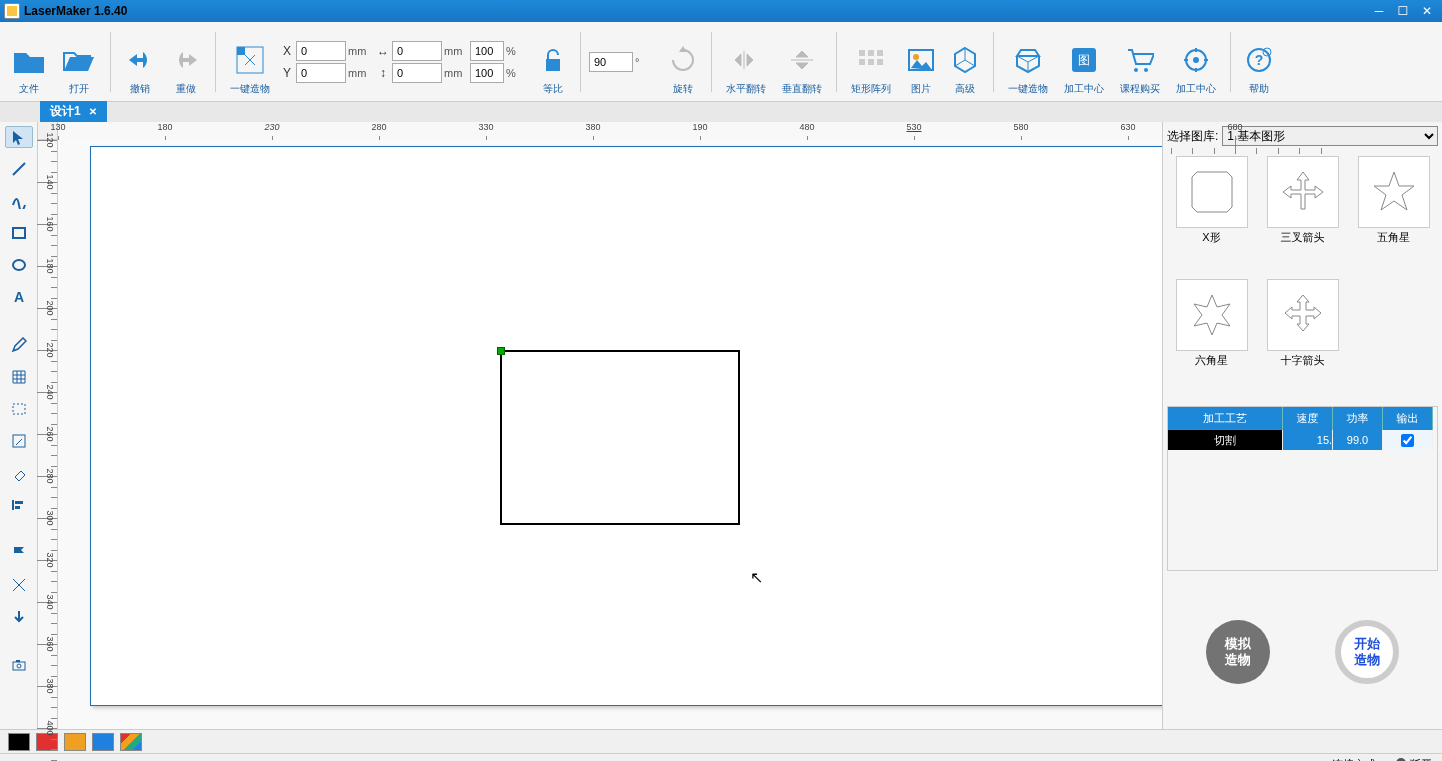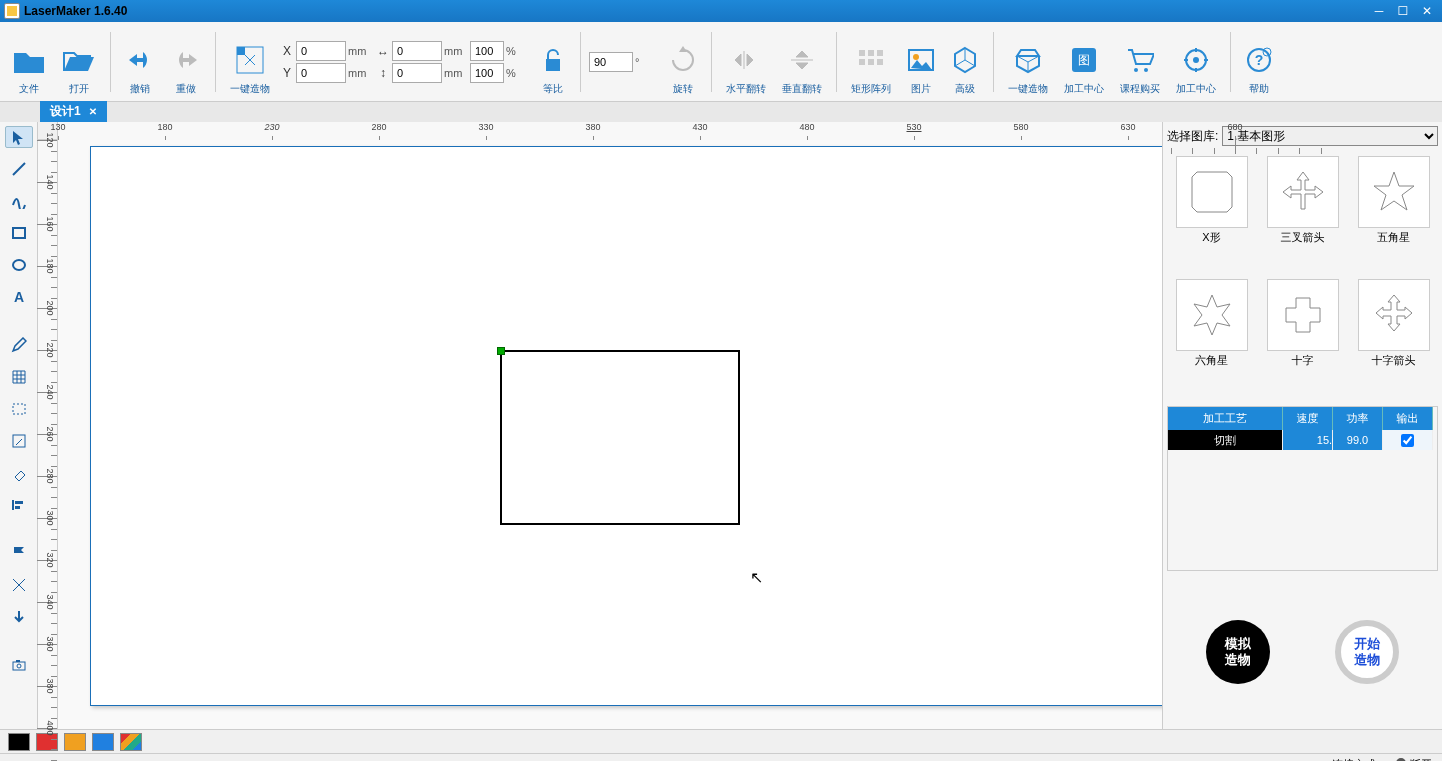--- a/index.html
+++ b/index.html
@@ -67,21 +67,21 @@
 .proc-table .c3 { width:50px; }
 .proc-table .c4 { width:50px; }
 .proc-table .row .cell { height:100%; display:flex; align-items:center; justify-content:center; font-size:11px; border-right:1px solid #eee; }
 .row .c1 { background:#000; color:#fff; }
 .row .c2, .row .c3 { background:#1e88d8; color:#fff; }
 .row .c4 { background:#eef5fb; }
 .empty-rows { height:120px; }
 
 .btn-area { flex:1; display:flex; align-items:center; justify-content:space-around; padding:10px; }
 .round-btn { width:64px; height:64px; border-radius:50%; display:flex; flex-direction:column; align-items:center; justify-content:center; color:#fff; font-size:13px; font-weight:bold; line-height:1.2; }
-.blue-btn { background:#000000;font-family:Liberation Serif, serif; }
+.blue-btn { background:#737373;font-family:Liberation Serif, serif; }
 .gray-btn { background:#fff; color:#1d4ed8; border:6px solid #ccc; }
 
 .colorbar { height:24px; background:#f0f0f0; display:flex; align-items:center; padding:2px 8px; gap:6px; border-top:1px solid #ccc; }
 .swatch { width:22px; height:18px; border:1px solid #888; }
 .statusbar { height:22px; background:#f0f0f0; display:flex; align-items:center; justify-content:space-between; padding:0 10px; font-size:11px; border-top:1px solid #ccc; }
 .status-right { display:flex; gap:20px; align-items:center; }
 .dot { width:10px; height:10px; border-radius:50%; background:#555; display:inline-block; margin-right:4px; }
 </style>
 </head>
 <body>
@@ -433,21 +433,21 @@
         <div class="tick" style="left: 470.8px;"></div>
         <div class="tick" style="left: 492.2px;"></div>
         <div class="tick" style="left: 513.6px;"></div>
         <div class="tick maj" style="left: 535px;"></div>
         <div class="num" style="left: 535px;">380</div>
         <div class="tick" style="left: 556.4px;"></div>
         <div class="tick" style="left: 577.8px;"></div>
         <div class="tick" style="left: 599.2px;"></div>
         <div class="tick" style="left: 620.6px;"></div>
         <div class="tick maj" style="left: 642px;"></div>
-        <div class="num" style="left: 642px;">430</div>
+        <div class="num" style="left: 642px;">190</div>
         <div class="tick" style="left: 663.4px;"></div>
         <div class="tick" style="left: 684.8px;"></div>
         <div class="tick" style="left: 706.2px;"></div>
         <div class="tick" style="left: 727.6px;"></div>
         <div class="tick maj" style="left: 749px;"></div>
         <div class="num" style="left: 749px;">480</div>
         <div class="tick" style="left: 770.4px;"></div>
         <div class="tick" style="left: 791.8px;"></div>
         <div class="tick" style="left: 813.2px;"></div>
         <div class="tick" style="left: 834.6px;"></div>
@@ -595,28 +595,20 @@
           <div class="lib-thumb">
             <svg width="50" height="50">
               <path d="M25 5 l5 12 13 -3 -8 11 8 11 -13 -3 -5 12 -5 -12 -13 3 8 -11 -8 -11 13 3 z" fill="none" stroke="#888"></path>
             </svg>
           </div>
           <span>六角星</span>
         </div>
       <div class="lib-item">
           <div class="lib-thumb">
             <svg width="50" height="50">
-              <path d="M18 8 h14 v10 h10 v14 h-10 v10 h-14 v-10 h-10 v-14 h10 z" fill="none" stroke="#888"></path>
-            </svg>
-          </div>
-          <span>十字</span>
-        </div>
-      <div class="lib-item">
-          <div class="lib-thumb">
-            <svg width="50" height="50">
               <path d="M25 5 l6 7 h-3 v8 h8 v-3 l7 6 -7 6 v-3 h-8 v8 h3 l-6 7 -6 -7 h3 v-8 h-8 v3 l-7 -6 7 -6 v3 h8 v-8 h-3 z" fill="none" stroke="#888"></path>
             </svg>
           </div>
           <span>十字箭头</span>
         </div>
     </div>
 
     <div class="proc-table">
       <div class="hdr">
         <div class="c1">加工工艺</div>

